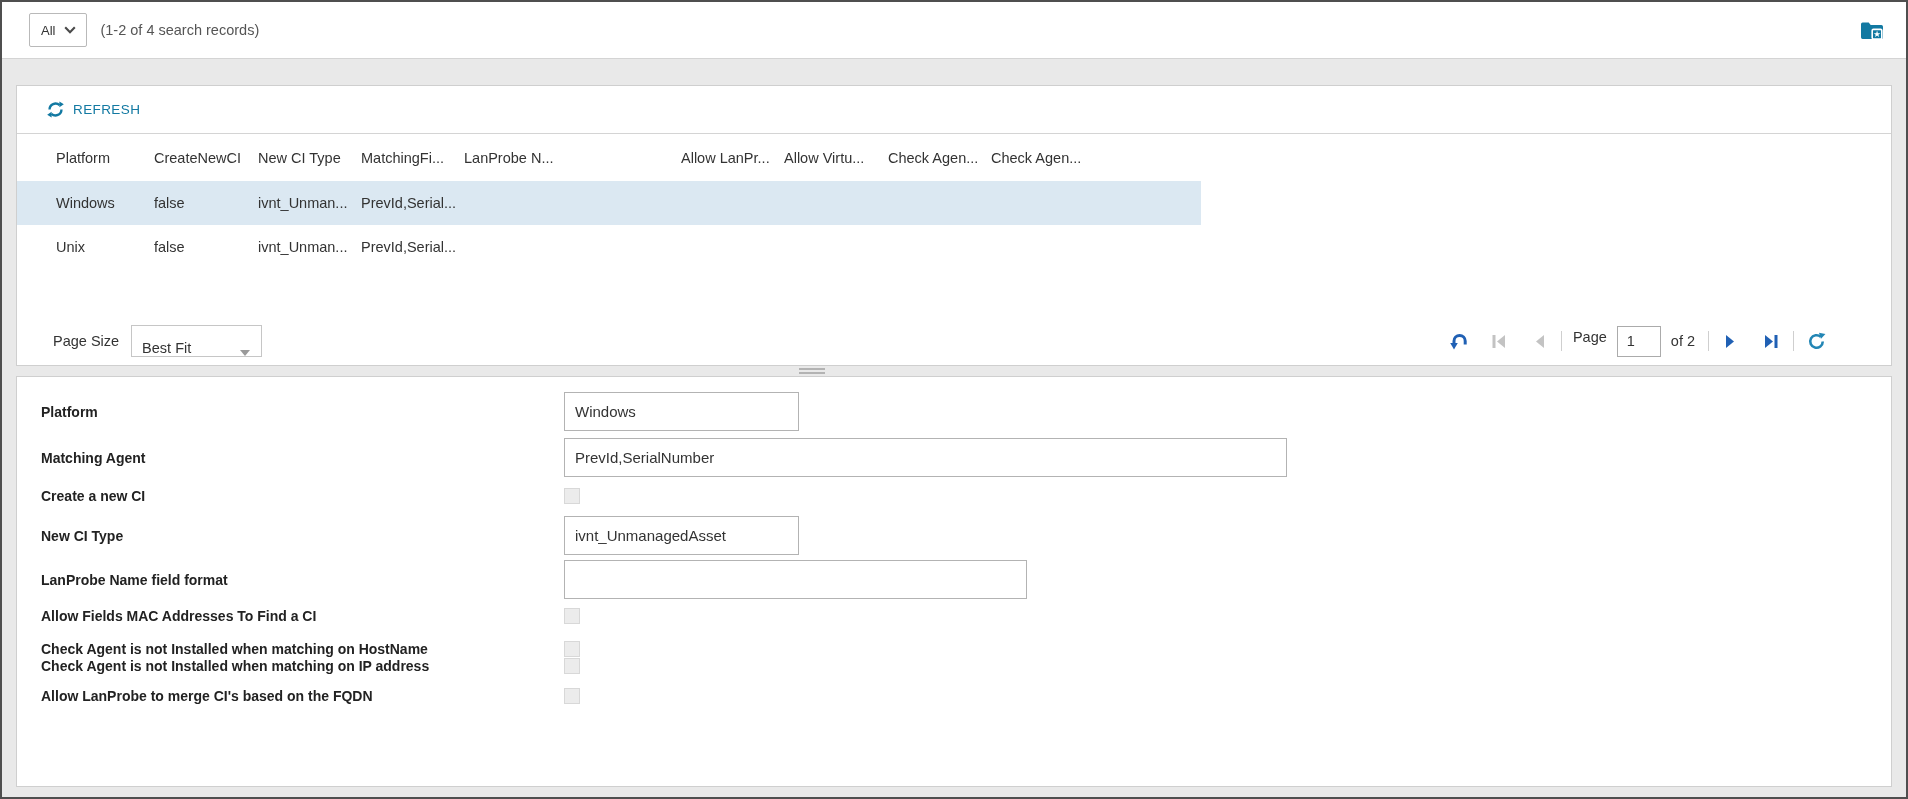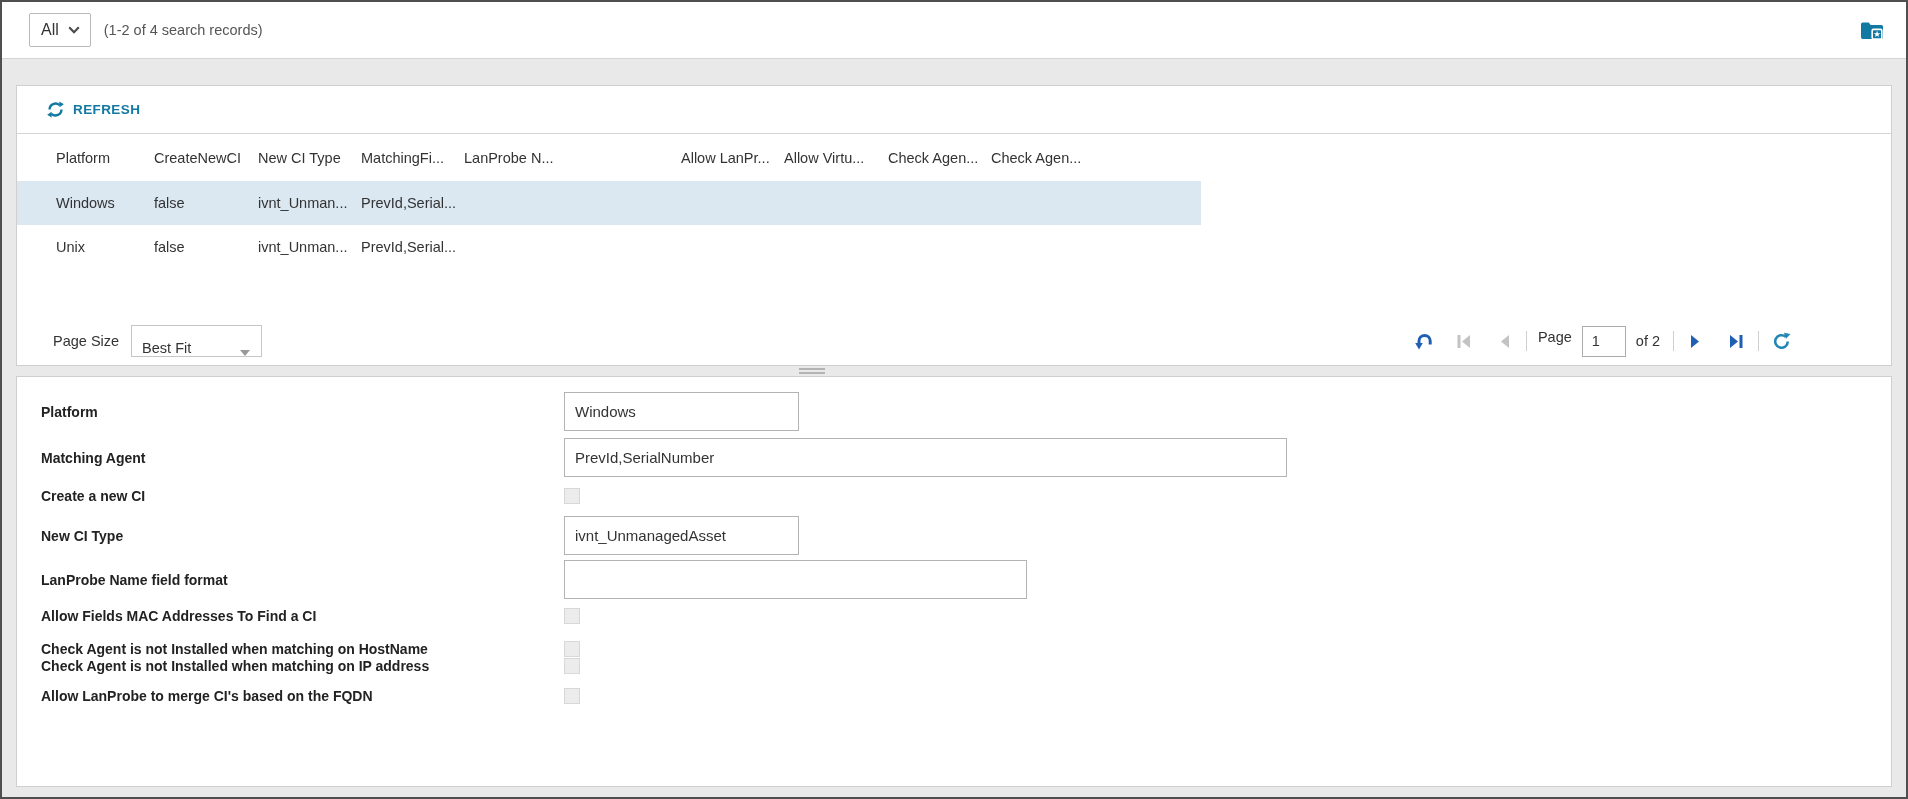--- a/index.html
+++ b/index.html
@@ -39,54 +39,54 @@
   
   .filterbar {
     background:#fff; height:57px; flex:none;
     display:flex; align-items:center;
     border-bottom:1px solid #d4d4d4;
     padding:0 22px 0 27px;
   }
   .all-dd {
     display:flex; align-items:center; gap:9px;
     border:1px solid #b9b9b9; border-radius:2px; background:#fff;
-    height:34px; padding:0 10px 0 11px; font-size:16px; color:#333; cursor:pointer;
+    height:34px; padding:0 10px 0 11px; font-size:13px; color:#333; cursor:pointer;
   }
   .records { margin-left:13px; font-size:14.5px; color:#555; }
   .filterbar .spacer { flex:1; }
   .folder-btn { display:flex; align-items:center; cursor:pointer; }
 
   
   .panel {
     background:#fff; border:1px solid #cfcfcf;
     margin:0 14px; flex:none;
   }
   .gap { height:26px; flex:none; }          
   .grid-panel { height:281px; display:flex; flex-direction:column; }
 
   .toolbar {
     height:48px; display:flex; align-items:center; gap:9px;
     padding-left:30px; border-bottom:1px solid #d4d4d4; flex:none;
   }
-  .toolbar .refresh-label { color:#1279a2; font-weight:700; font-size:13.5px; letter-spacing:.4px; cursor:pointer; }
+  .toolbar .refresh-label { color:#1279a2; font-weight:400; font-size:13.5px; letter-spacing:.4px; cursor:pointer; }
 
   .grid-header { display:flex; height:47px; align-items:center; flex:none;
     width:1184px; padding-left:39px; font-size:14.5px; color:#333; }
   .grid-header .hcell { flex:none; white-space:nowrap; overflow:hidden; cursor:pointer; }
   .grid-row { display:flex; height:44px; align-items:center; flex:none;
     width:1184px; padding-left:39px; font-size:14.5px; color:#333; cursor:pointer; }
   .grid-row.selected { background:#dbe8f2; }
   .grid-row .cell { flex:none; white-space:nowrap; overflow:hidden; }
   .c0{width:98px}.c1{width:104px}.c2{width:103px}.c3{width:103px}.c4{width:217px}
   .c5{width:103px}.c6{width:104px}.c7{width:103px}.c8{width:194px}
 
   .pagbar {
     margin-top:auto; height:48px; flex:none;
     display:flex; align-items:center;
-    padding:0 97px 0 36px; font-size:14.5px; color:#333;
+    padding:0 62px 0 36px; font-size:14.5px; color:#333;
   }
   .pagesize-dd {
     margin-left:12px; width:131px; height:32px;
     border:1px solid #c6c6c6; background:#fff;
     display:flex; align-items:flex-end; justify-content:space-between;
     padding:0 11px 0 10px; cursor:pointer;
   }
   .tri-down { width:0; height:0; border-left:5px solid transparent;
     border-right:5px solid transparent; border-top:6px solid #9a9a9a; }
   .pagbar .spacer { flex:1; }

